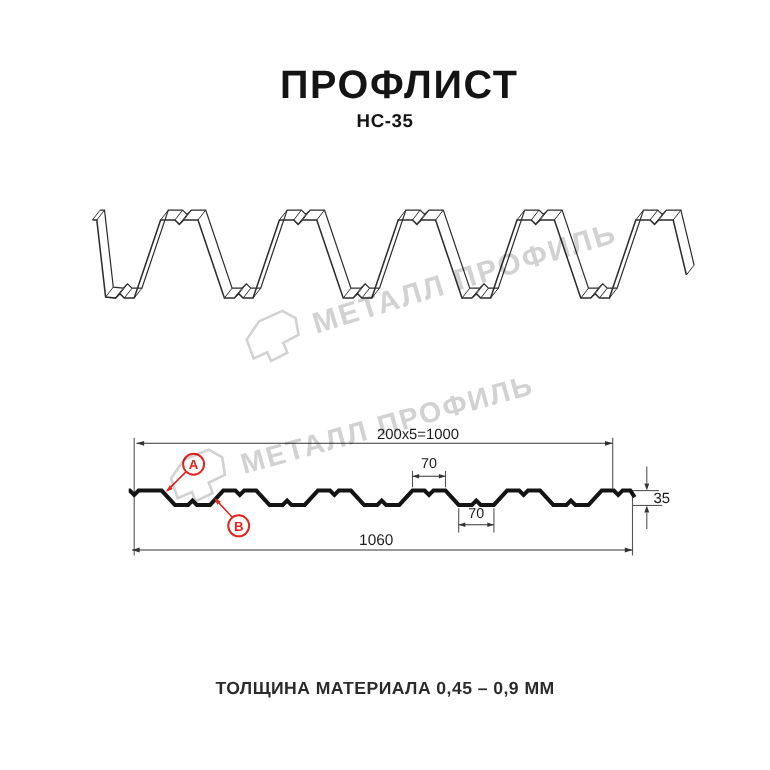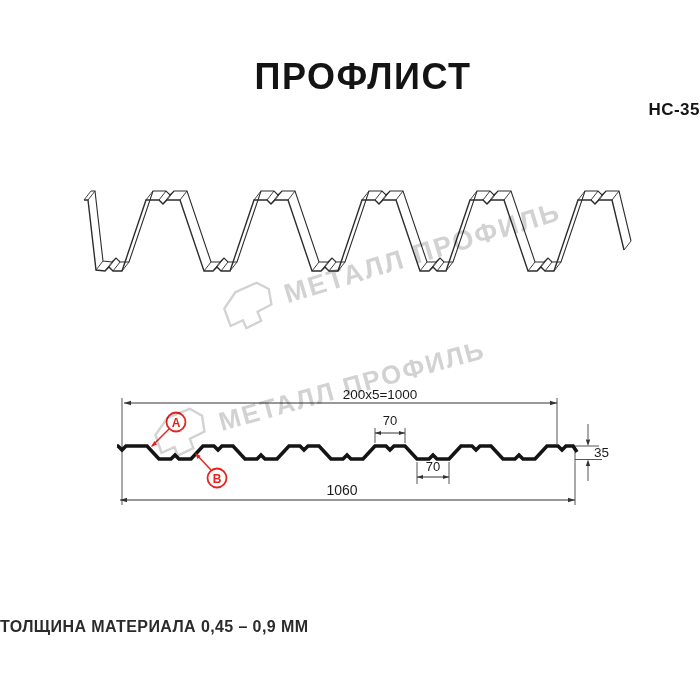--- a/index.html
+++ b/index.html
@@ -6,25 +6,25 @@
   body{
     width:700px;height:700px;position:relative;overflow:hidden;
     background:#ffffff;
     font-family:"Liberation Sans","DejaVu Sans",sans-serif;
   }
   .title{
     position:absolute;top:56px;left:13px;width:700px;text-align:center;
     font-size:36px;font-weight:700;letter-spacing:1.5px;color:#141414;
   }
   .subtitle{
-    position:absolute;top:100px;left:0;width:700px;text-align:right;
+    position:absolute;top:100px;left:0;width:700px;text-align:center;
     font-size:17px;font-weight:700;letter-spacing:0.5px;color:#141414;
   }
   .footer{
-    position:absolute;top:618px;left:0;width:700px;text-align:left;
+    position:absolute;top:618px;left:0;width:700px;text-align:center;
     font-size:16px;font-weight:700;letter-spacing:0.4px;color:#2b2b2b;
   }
   #drawing{position:absolute;left:0;top:0;}
   .wm{
     position:absolute;display:flex;align-items:center;gap:10px;
     mix-blend-mode:multiply;white-space:nowrap;
     color:#d2d2d2;font-weight:700;pointer-events:none;
   }
   .wm1{left:222px;top:292px;font-size:27px;letter-spacing:2px;
        transform:rotate(-17deg);transform-origin:0 50%;}

